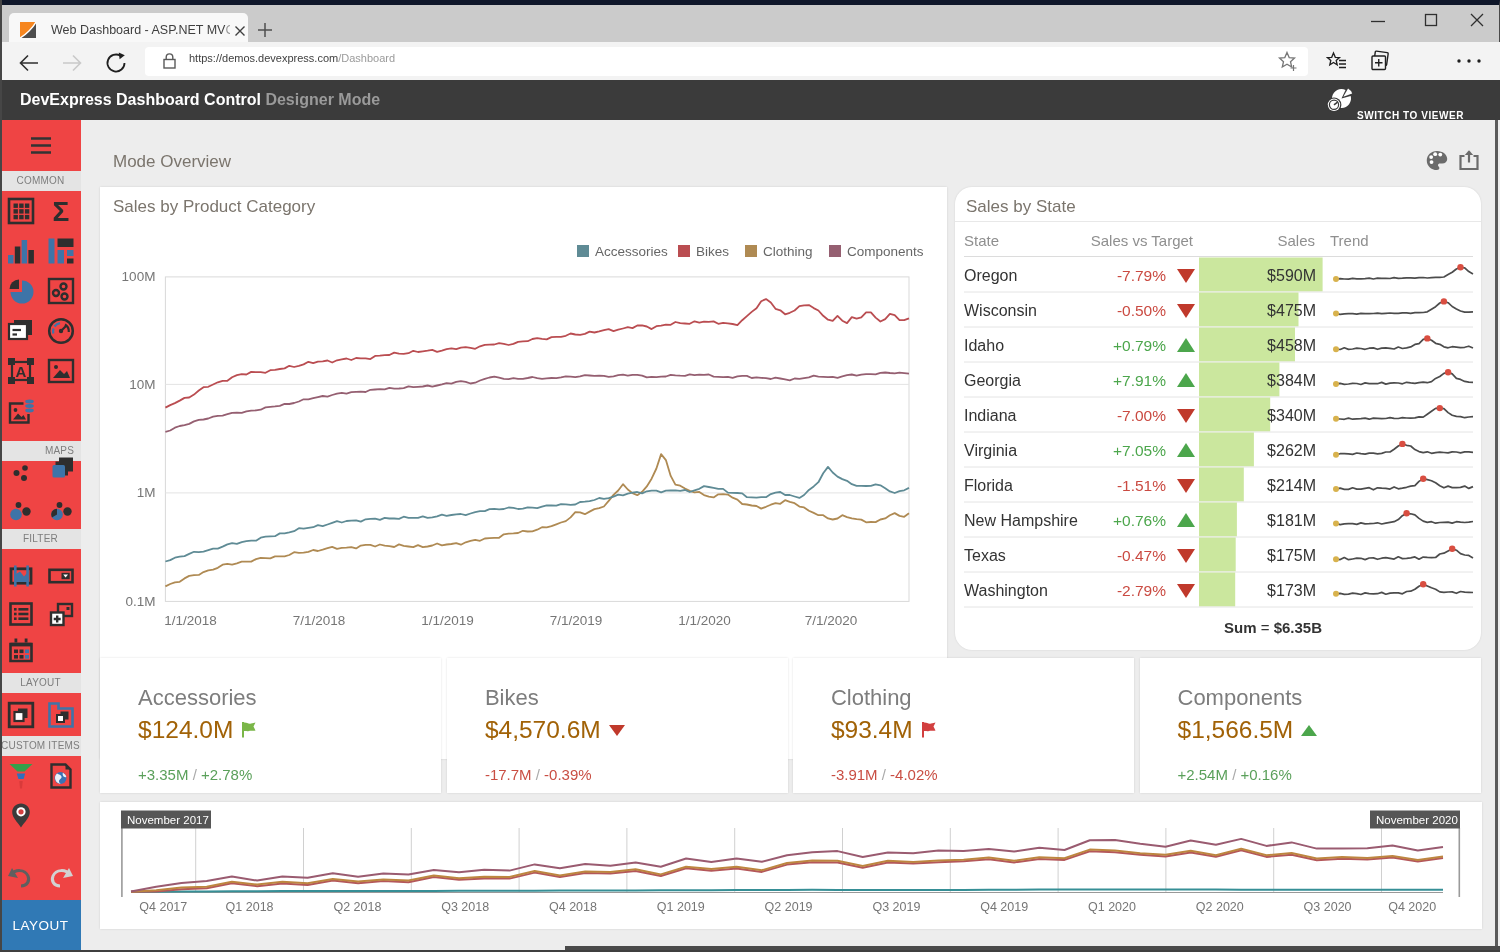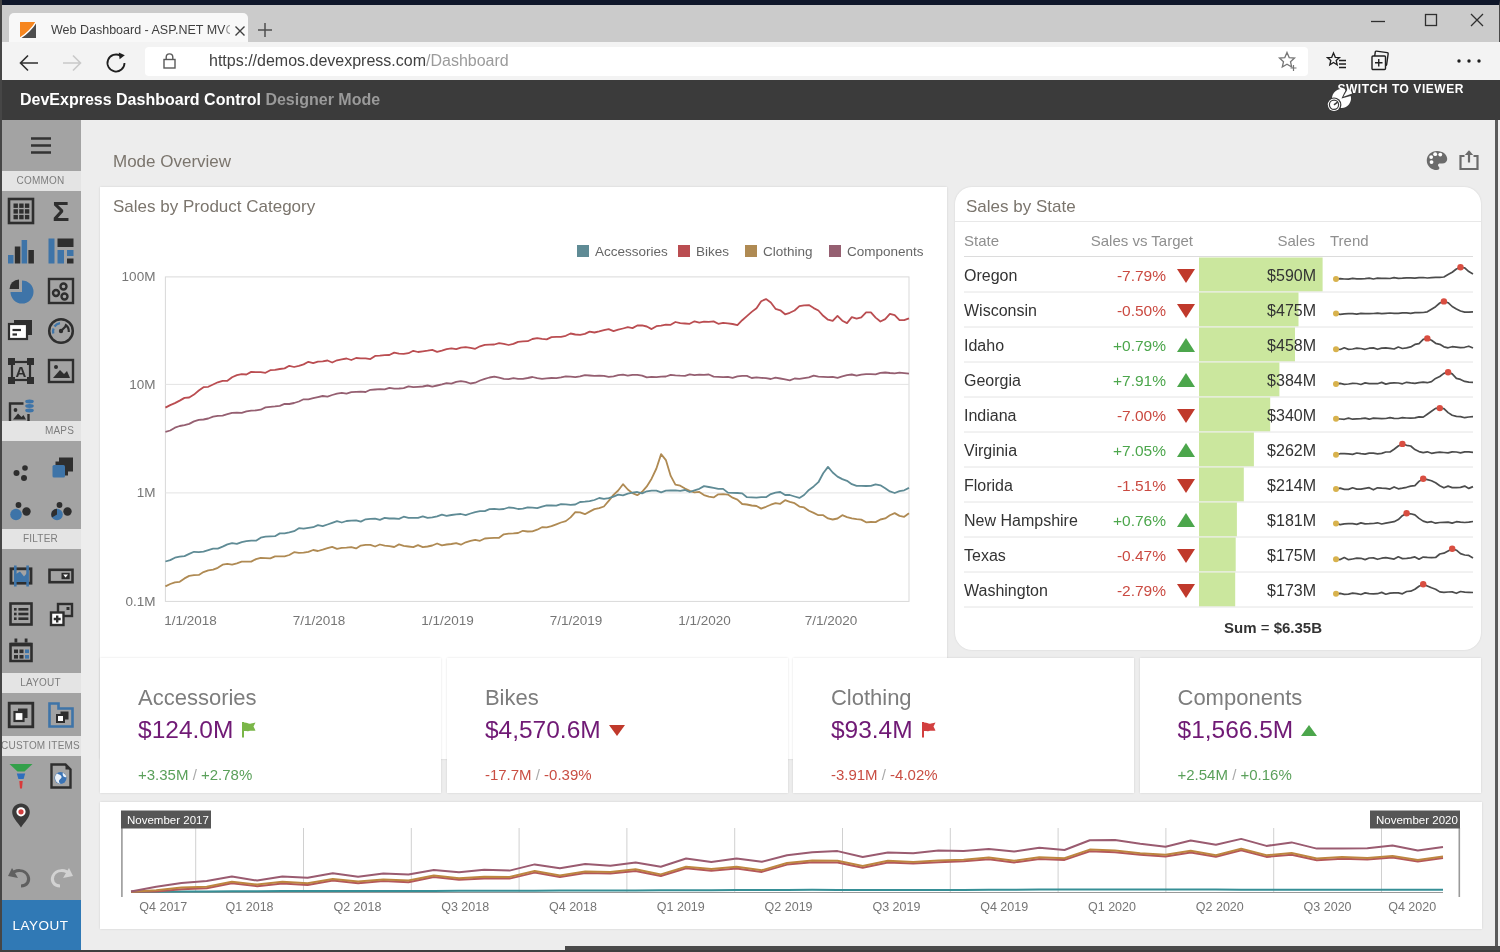--- a/index.html
+++ b/index.html
@@ -6,39 +6,39 @@
   html,body { width:1500px; height:952px; overflow:hidden; font-family:"Liberation Sans", sans-serif; }
   .abs { position:absolute; }
   body { position:relative; background:#ededed; }
 
   
   #tabstrip { left:0; top:0; width:1500px; height:42px; background:#cbcbcb; border-top:5px solid #0f172a; border-left:1px solid #4a4a4a; border-right:1px solid #4a4a4a; }
   #tab { left:8px; top:8px; width:239px; height:34px; background:#f8f8f8; border-radius:5px 5px 0 0; }
   #tabtitle { left:42px; top:10px; font-size:12.5px; color:#3f3f3f; white-space:nowrap; width:179px; overflow:hidden; }
   #addrrow { left:0; top:42px; width:1500px; height:38px; background:#f3f3f3; }
   #urlbox { left:145px; top:5px; width:1163px; height:29px; background:#fff; border-radius:4px; }
-  #urltext { left:189px; top:10px; font-size:16px; color:#414141;margin-left:20px; }
+  #urltext { left:189px; top:10px; font-size:11px; color:#414141; }
   #urltext .lite { color:#9b9b9b; }
   
   #appheader { left:0; top:80px; width:1500px; height:40px; background:#3b3b3b; }
   #apptitle { left:20px; top:11px; font-size:16px; font-weight:bold; color:#fff; white-space:nowrap; }
   #apptitle .lite { color:#9a9a9a; }
-  #switchv { right:36px; top:2px; font-size:12px; font-weight:bold; color:#fff; letter-spacing:0.55px; }
+  #switchv { right:36px; top:30px; font-size:10px; font-weight:bold; color:#fff; letter-spacing:0.55px; }
   
-  #sidebar { left:0; top:120px; width:81px; height:832px; background:#a3a3a3; }
+  #sidebar { left:0; top:120px; width:81px; height:832px; background:#ef4444; }
   .sechdr { position:absolute; left:0; width:81px; height:20px; background:#e4e4e4; color:#7d7d7d; font-size:10px; text-align:center; line-height:20px; letter-spacing:0.2px; white-space:nowrap; overflow:hidden; }
   #viewerbtn { position:absolute; left:0; top:780px; width:81px; height:52px; background:#3079b5; color:#fff; font-size:13.5px; text-align:center; line-height:52px; letter-spacing:0.5px; }
   
   #main { left:81px; top:120px; width:1419px; height:832px; background:#ededed; }
   .card { position:absolute; background:#fff; box-shadow:0 0 2px rgba(0,0,0,0.12); }
   .cardtitle { position:absolute; font-size:17px; color:#7b756d; white-space:nowrap; }
   #dashtitle { left:32px; top:32px; font-size:17px; color:#7b756d; }
   
   .kpi-title { position:absolute; left:38px; top:27px; font-size:22px; color:#7d7d7d; }
-  .kpi-value { position:absolute; left:38px; top:58px; font-size:24.5px; color:#701a75; }
+  .kpi-value { position:absolute; left:38px; top:58px; font-size:24.5px; color:#a16207; }
   .kpi-delta { position:absolute; left:38px; top:108px; font-size:15px; }
   .green { color:#5aa05a; }
   .red { color:#c94e43; }
   .kpi-delta .slash { color:#aaa; }
   text { font-family:"Liberation Sans", sans-serif; }
 </style>
 </head>
 <body>
 
 <div id="tabstrip" class="abs">
@@ -201,21 +201,21 @@
 <svg class="abs" style="left:7px;top:276.5px" width="28" height="28" viewBox="0 0 28 28">
       <path d="M16.5 6.5 L3 6.5 L3 25.5 L21.5 25.5 L21.5 17" fill="none" stroke="#2e2e2e" stroke-width="2.4"></path>
       <circle cx="8.5" cy="13" r="1.9" fill="#2e2e2e"></circle>
       <path d="M6 22.5 L11 16.5 L14.5 20 L16.5 18 L19 22.5 Z" fill="#2e2e2e"></path>
       <g fill="#3e74a8">
         <ellipse cx="22.5" cy="4.5" rx="4.3" ry="1.9"></ellipse>
         <ellipse cx="22.5" cy="9" rx="4.3" ry="1.9"></ellipse>
         <ellipse cx="22.5" cy="13.5" rx="4.3" ry="1.9"></ellipse>
       </g>
     </svg>
-<div class="sechdr" style="top:301px;padding-left:38px;">MAPS</div>
+<div class="sechdr" style="top:321px;padding-left:38px;">MAPS</div>
 <svg class="abs" style="left:7px;top:335px" width="28" height="28" viewBox="0 0 28 28">
       <g fill="#2e2e2e">
         <circle cx="18" cy="13" r="2.8"></circle>
         <circle cx="9.5" cy="18" r="3"></circle>
         <circle cx="17" cy="23" r="3"></circle>
       </g>
     </svg>
 <svg class="abs" style="left:47px;top:335px" width="28" height="28" viewBox="0 0 28 28">
       <path d="M12 2.5 L26 2.5 L26 16.5 L21 16.5 L21 20.5 L8.5 20.5 L8.5 6.5 L12 6.5 Z" fill="#2e2e2e"></path>
       <rect x="5.5" y="10" width="12.5" height="12.5" rx="1.5" fill="#3e74a8"></rect>

